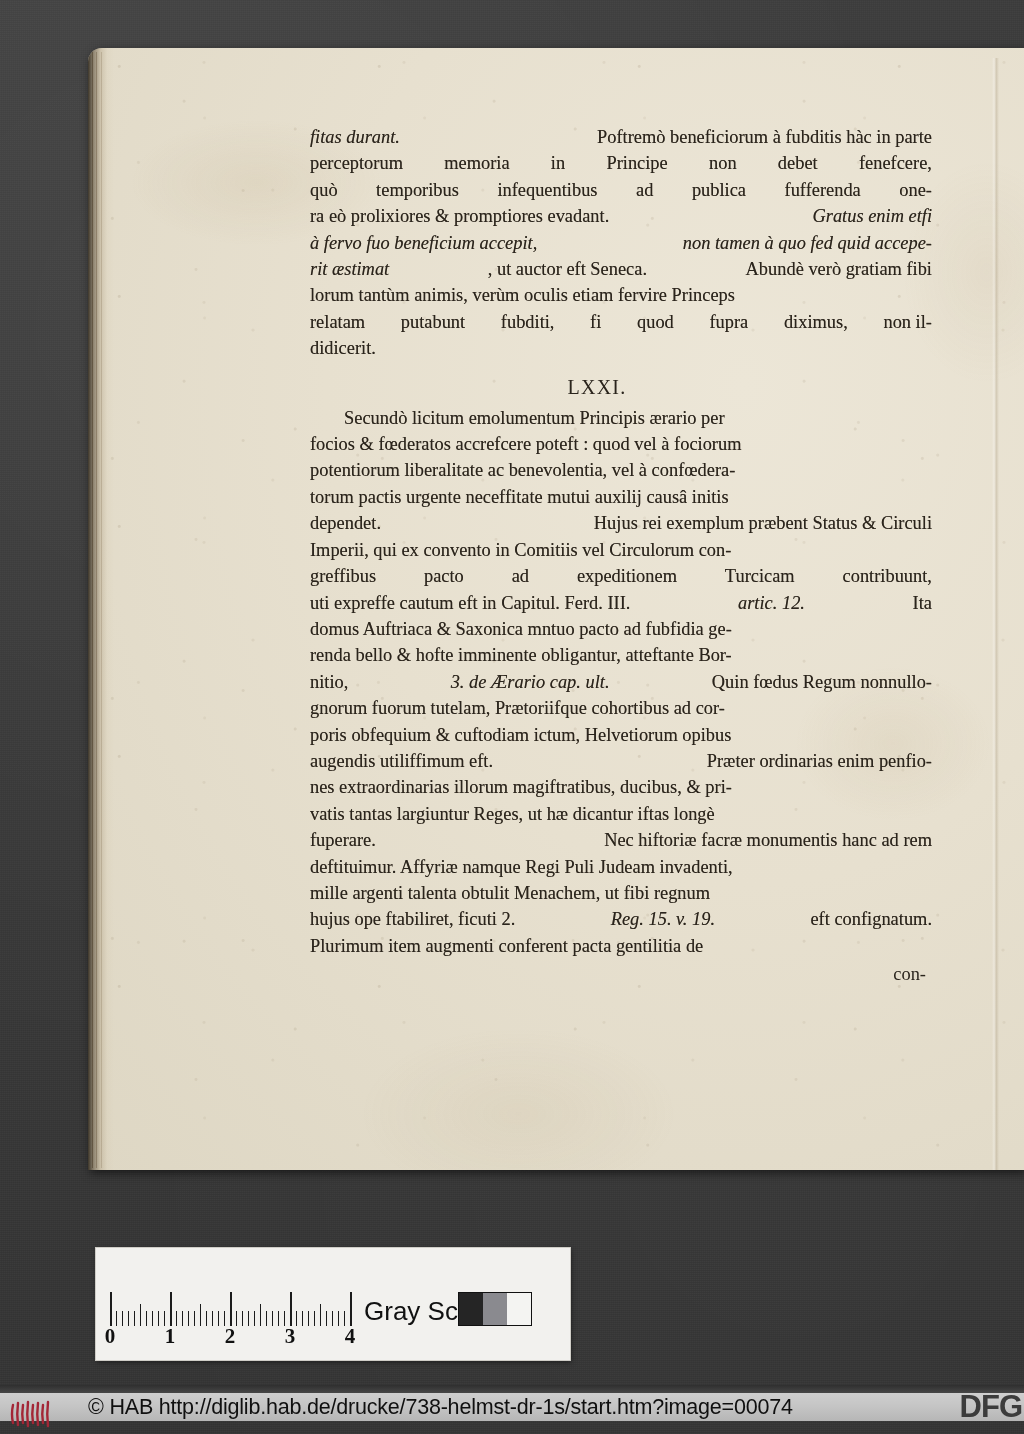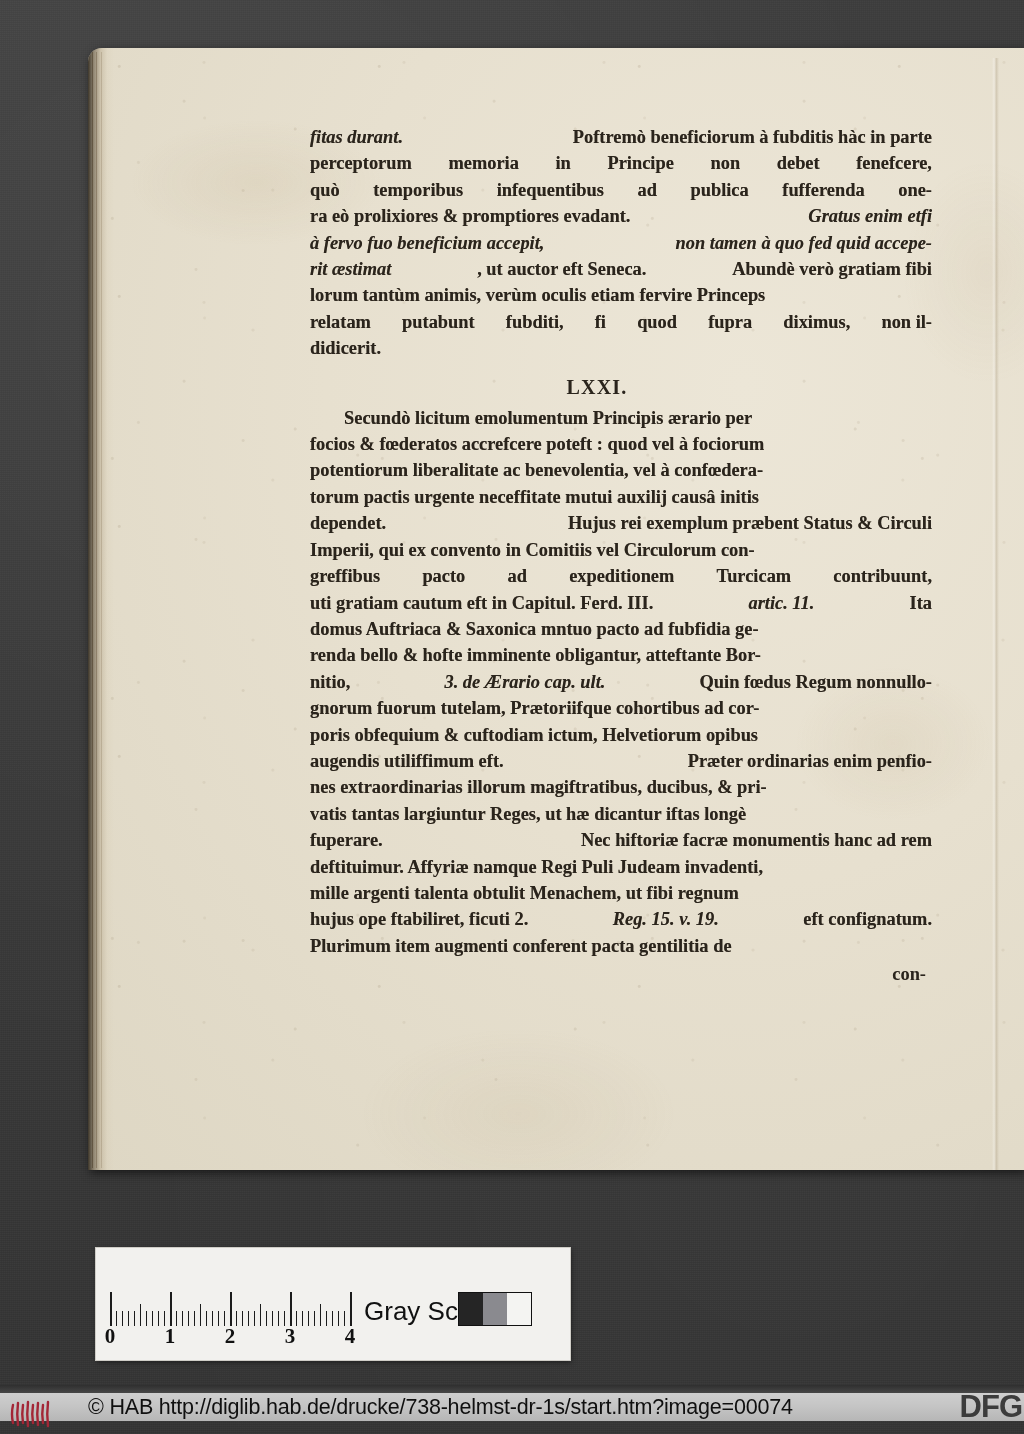--- a/index.html
+++ b/index.html
@@ -133,21 +133,20 @@
   #textblock {
     position: absolute;
     left: 310px;
     top: 124px;
     width: 622px;
     color: #2a241c;
     font-size: 18.4px;
     line-height: 26.4px;
     text-align: justify;
     text-rendering: optimizeLegibility;
-    font-weight: bold;
   }
   #textblock p { margin: 0; }
   .ln {
     display: block;
     white-space: nowrap;
     text-shadow: 0 0 .6px rgba(60,48,32,.55);
   }
   .it { font-style: italic; }
 
   
@@ -386,22 +385,22 @@
         </span>
       <span class="ln just">
           <span>greffibus</span>
           <span>pacto</span>
           <span>ad</span>
           <span>expeditionem</span>
           <span>Turcicam</span>
           <span>contribuunt,</span>
         </span>
       <span class="ln just">
-          <span>uti gratiam cautum eft in Capitul. Ferd. III.</span>
-          <span class="it">artic. 11.</span>
+          <span>uti expreffe cautum eft in Capitul. Ferd. III.</span>
+          <span class="it">artic. 12.</span>
           <span>Ita</span>
         </span>
       <span class="ln just">
           <span>domus Auftriaca &amp; Saxonica mntuo pacto ad fubfidia ge-</span>
         </span>
       <span class="ln just">
           <span>renda bello &amp; hofte imminente obligantur, atteftante Bor-</span>
         </span>
       <span class="ln just">
           <span>nitio,</span>

